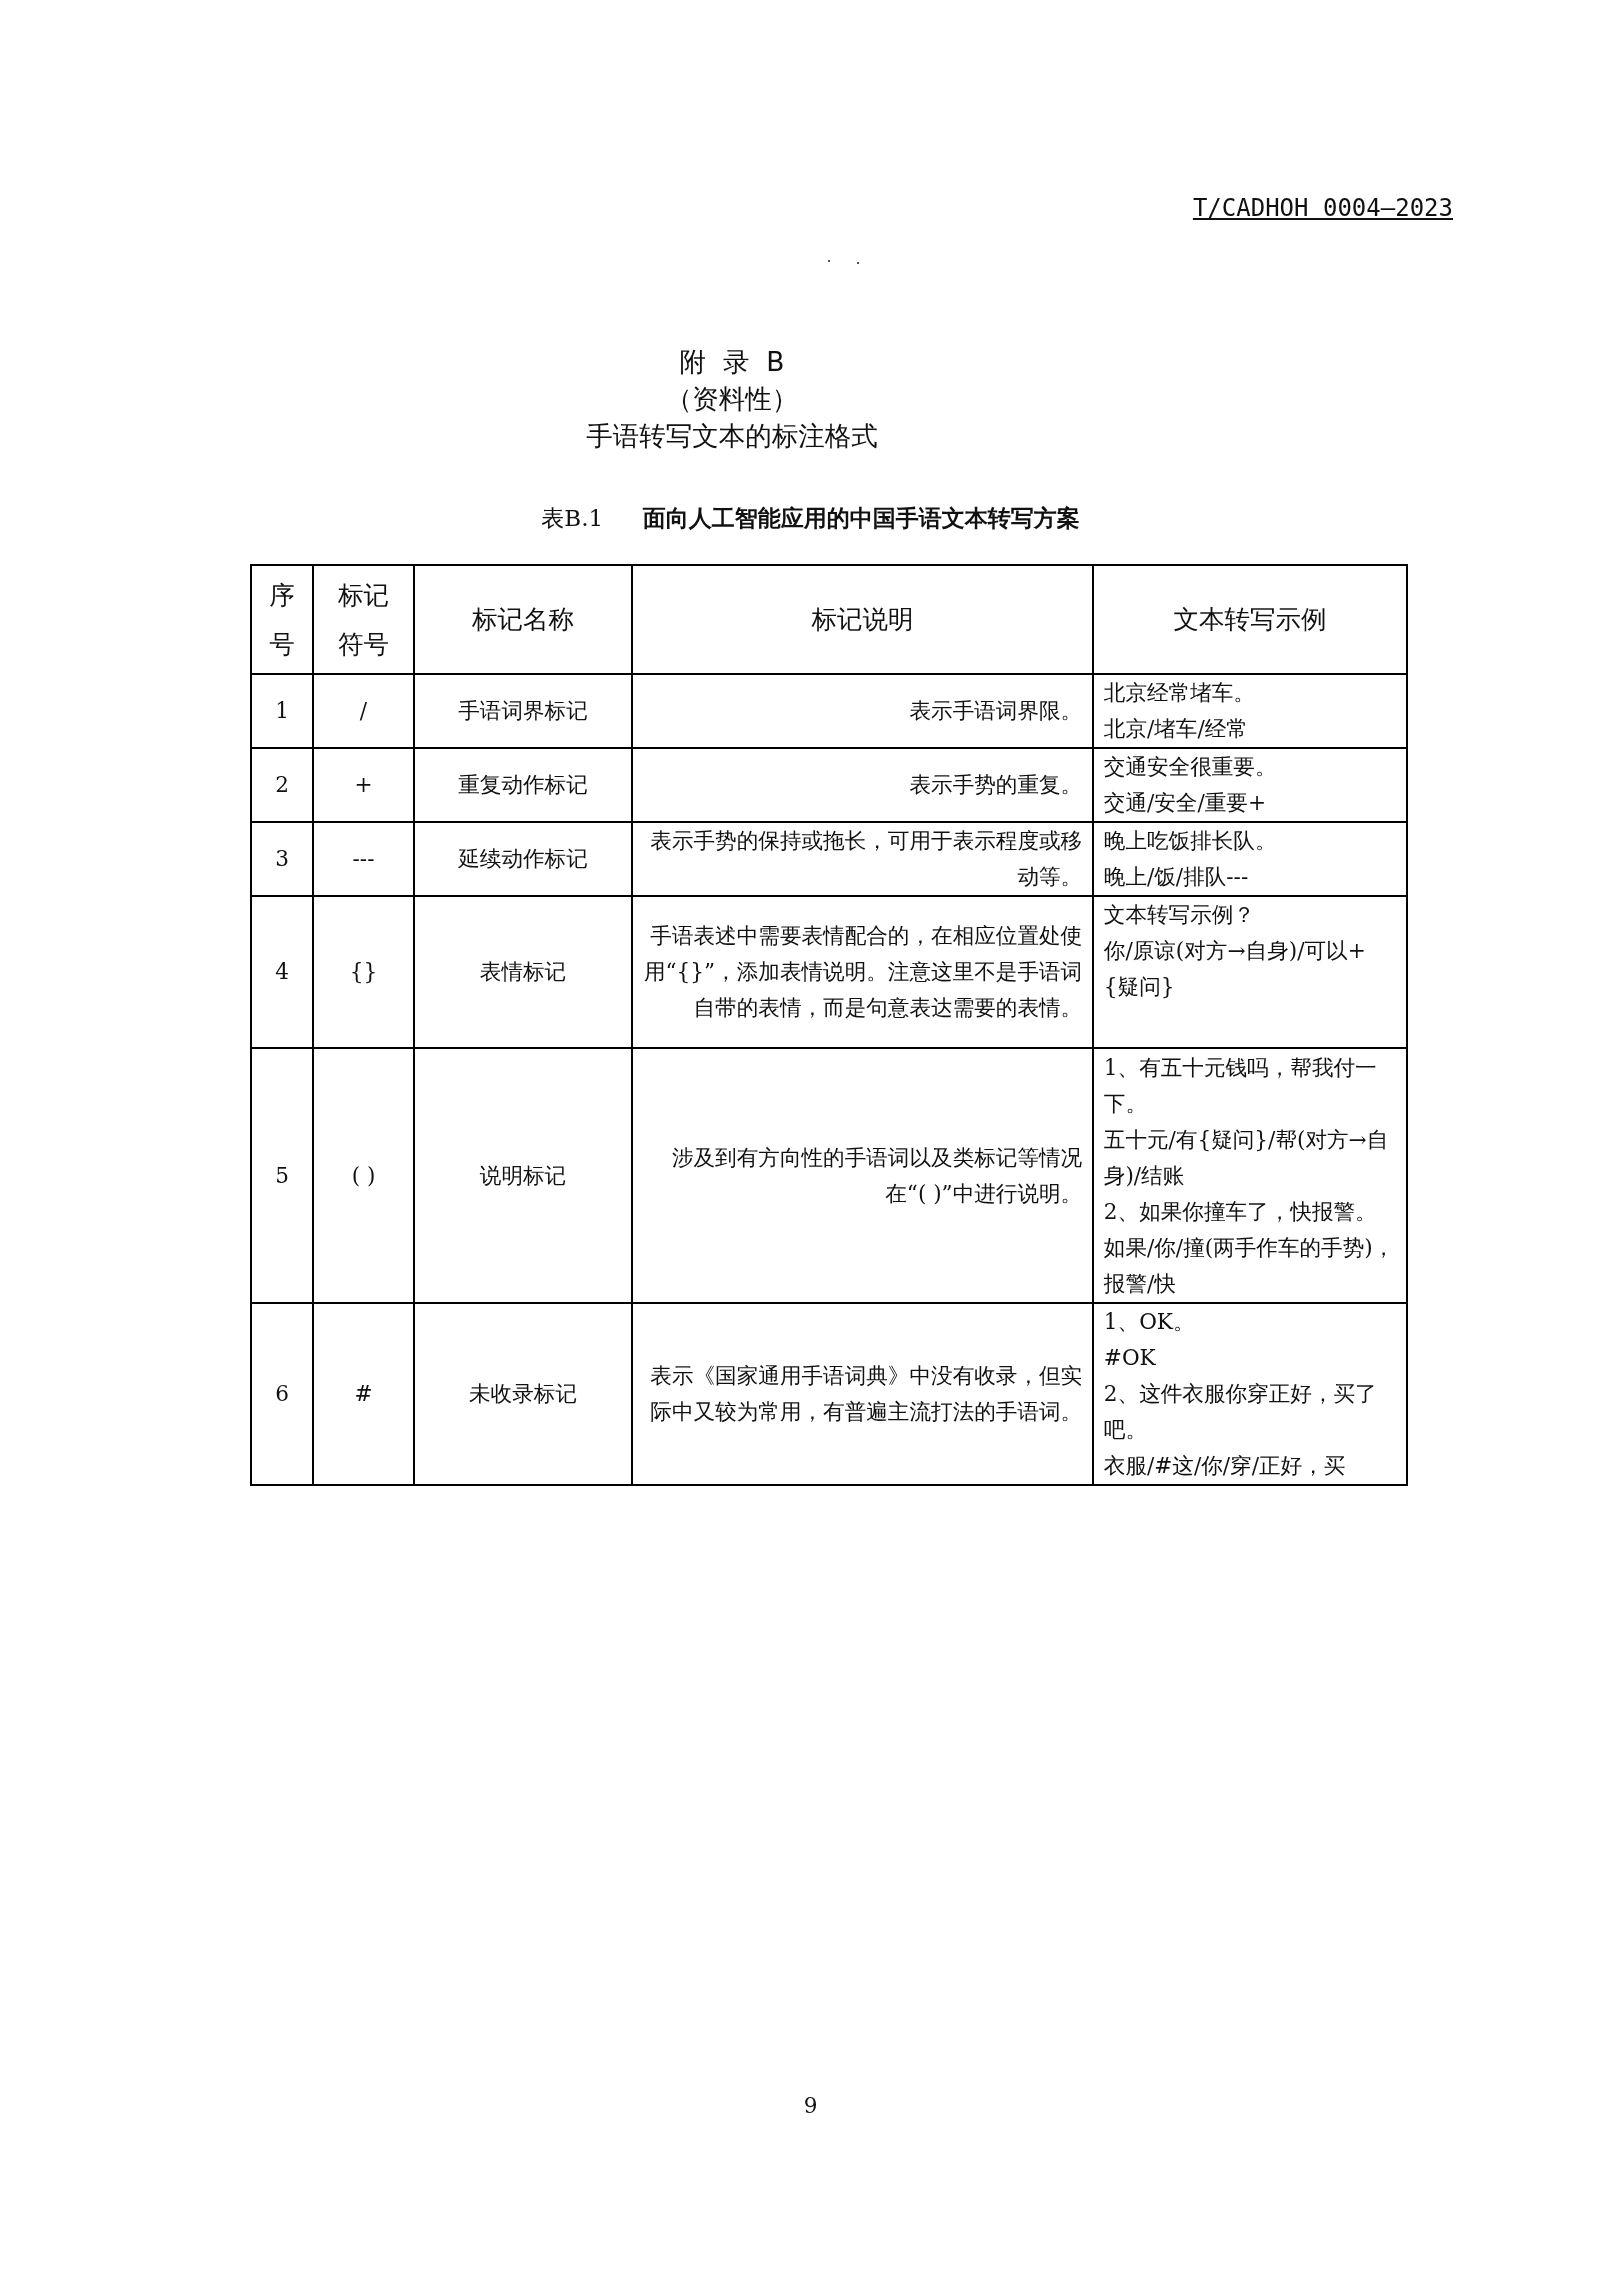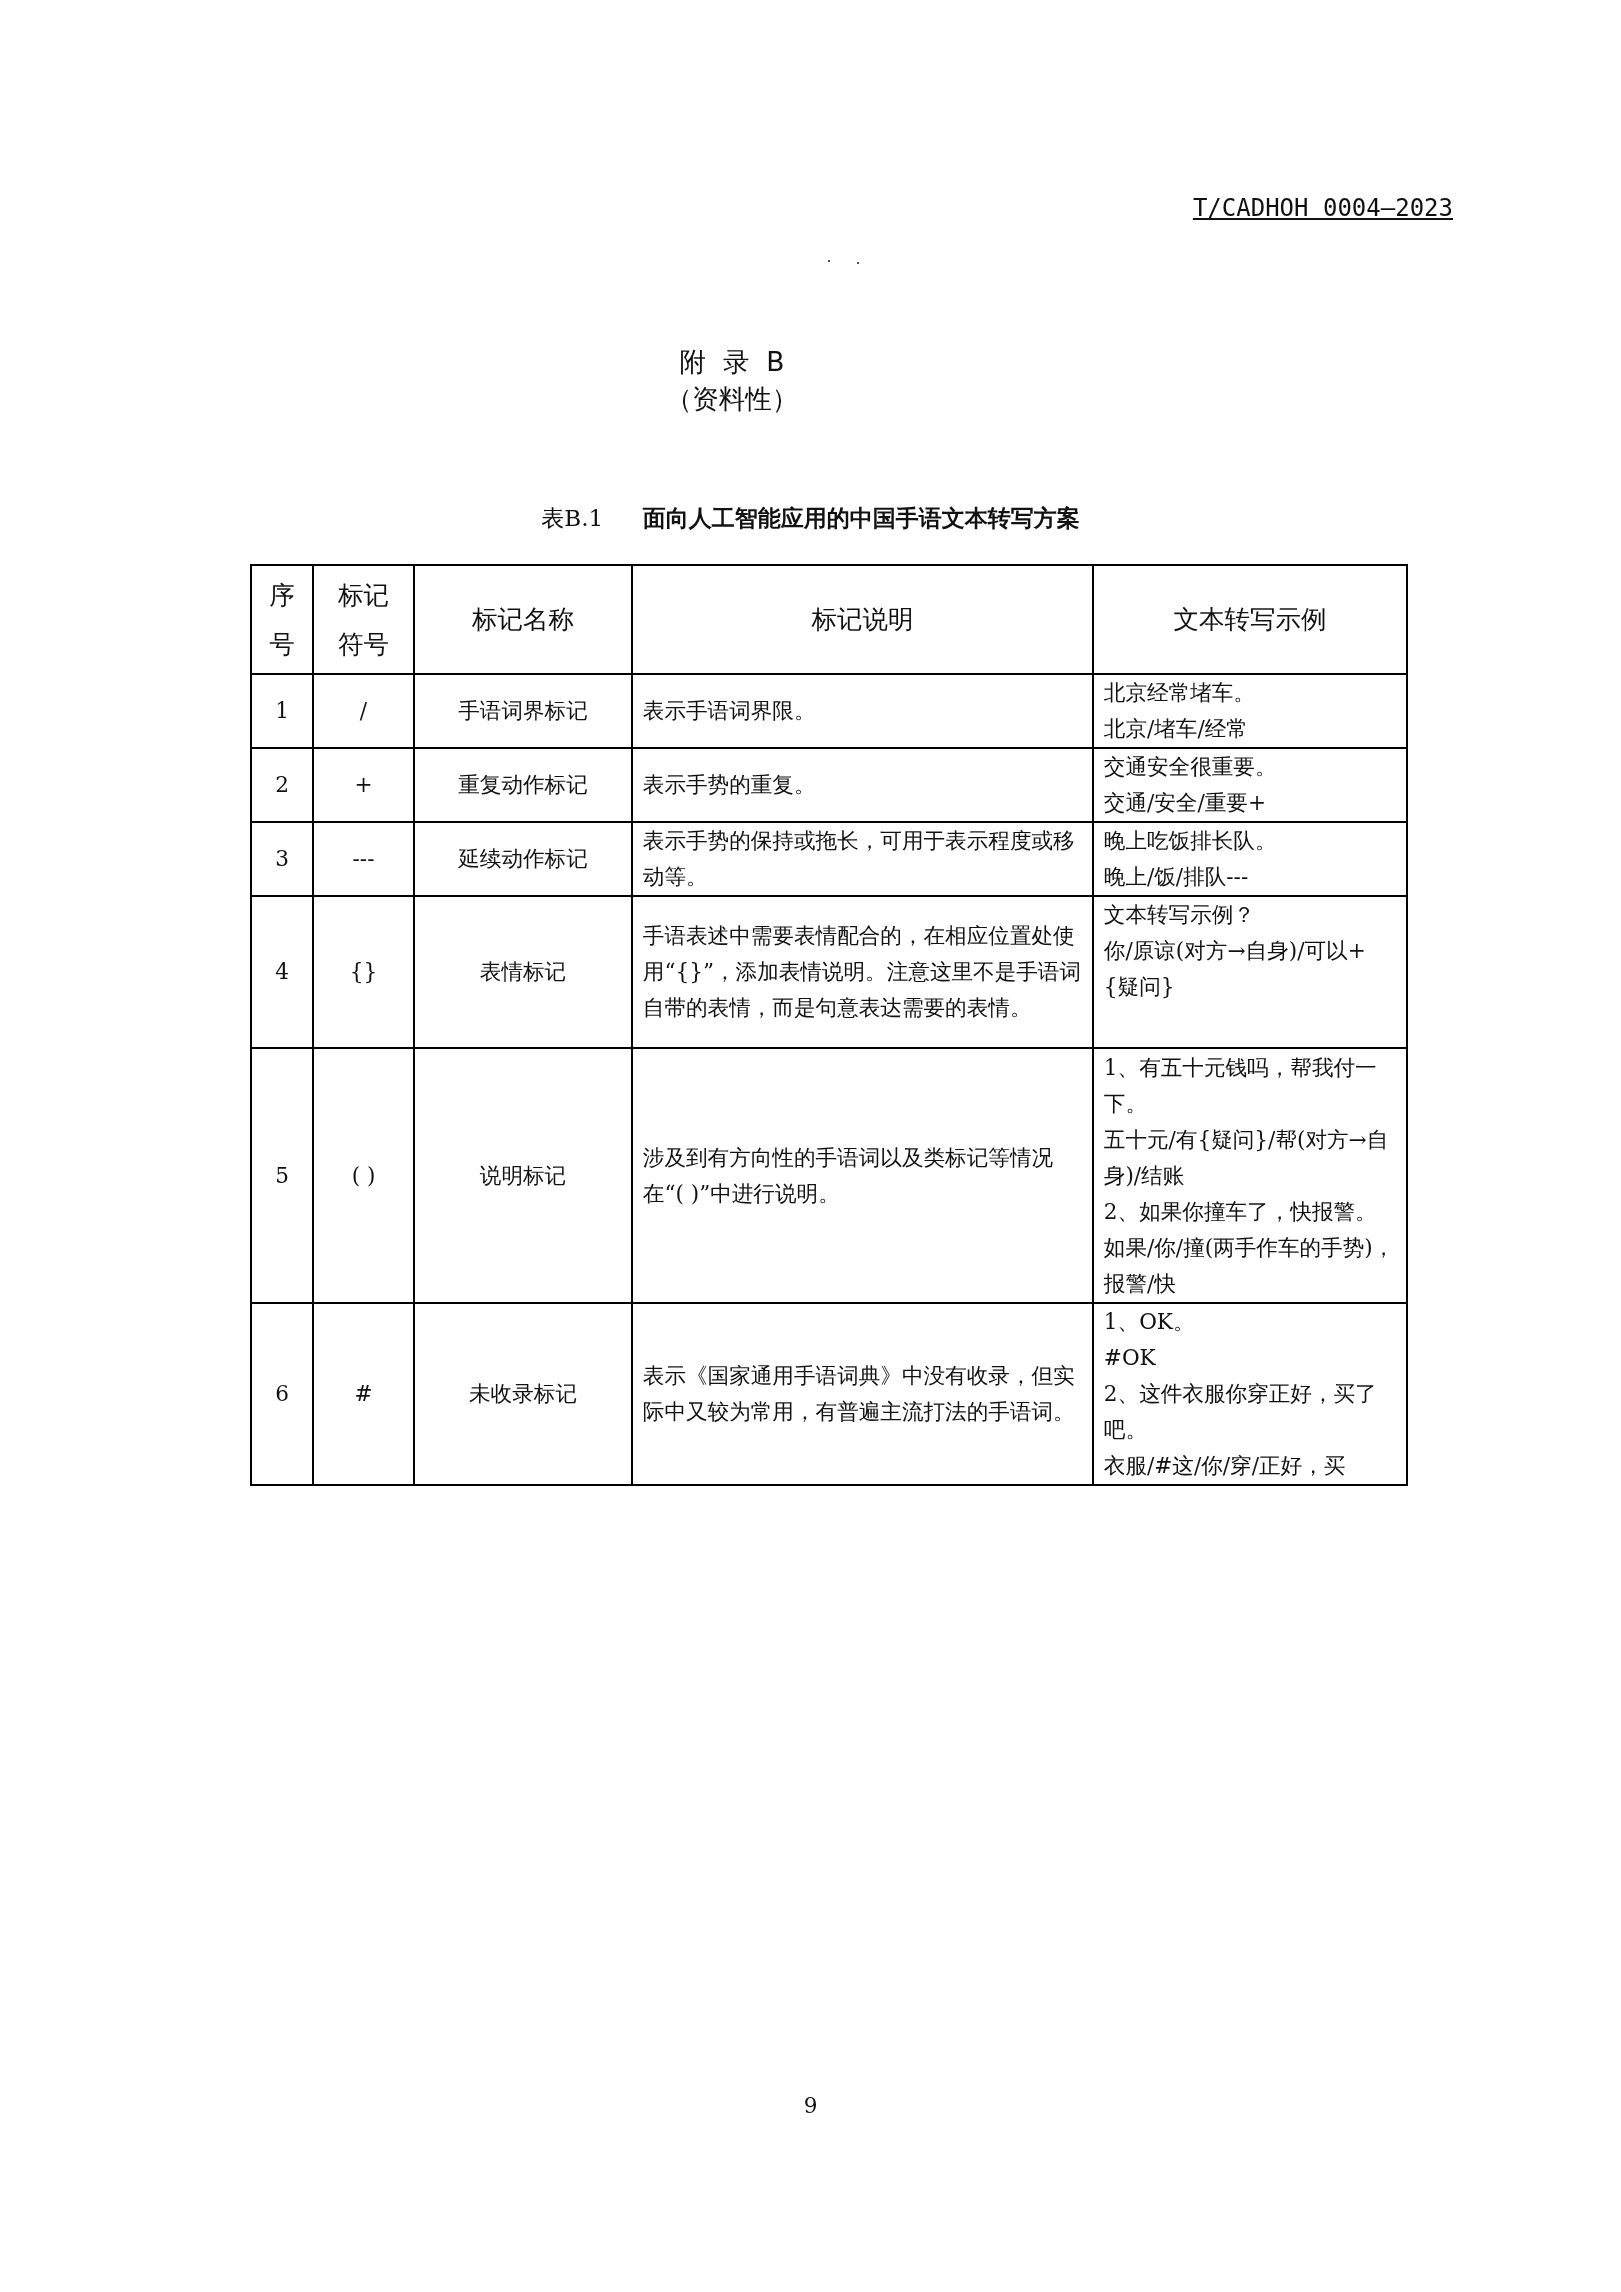--- a/index.html
+++ b/index.html
@@ -30,41 +30,42 @@
     }
     table.scheme th, table.scheme td {
       border: 2px solid #000; padding: 0 9.8px; vertical-align: middle;
       font-size: 21.6px; line-height: 36px; font-weight: normal;
     }
     table.scheme th {
       font-family: "DejaVu Sans", "Liberation Sans", sans-serif; font-size: 25.5px; line-height: 49px; text-align: center;
       border-bottom: 2.9px solid #000;
     }
     table.scheme td.c { text-align: center; }
-    table.scheme td.l { text-align: left; }
+    table.scheme td.l { text-align: right; }
     table.scheme td.name { font-family: "DejaVu Sans", "Liberation Sans", sans-serif; font-size: 21.6px; }
     table.scheme td.ex { text-align: left; padding: 0 9.8px; }
     table.scheme td.ex div { white-space: normal; }
     .page-num {
       position: absolute; top: 2093px; left: 0; width: 1621px; text-align: center; font-size: 21.6px;
     }
   </style>
 </head>
 <body>
 
 <div class="doc-code">T/CADHOH 0004—2023</div>
 
 <div class="dots">
   <span style="left:3.9px;top:0px;"></span>
   <span style="left:33px;top:2px;"></span>
 </div>
 
 <div class="appendix-title">
   <div>附  录  B</div>
   <div>（资料性）</div>
+  <div>手语转写文本的标注格式</div>
 </div>
 
 <div class="table-caption">
   <span class="cap-num">表B.1</span>
   <span style="display:inline-block;width:23.5px;"></span>
   <span>面向人工智能应用的中国手语文本转写方案</span>
 </div>
 
 <table class="scheme">
   <colgroup>

